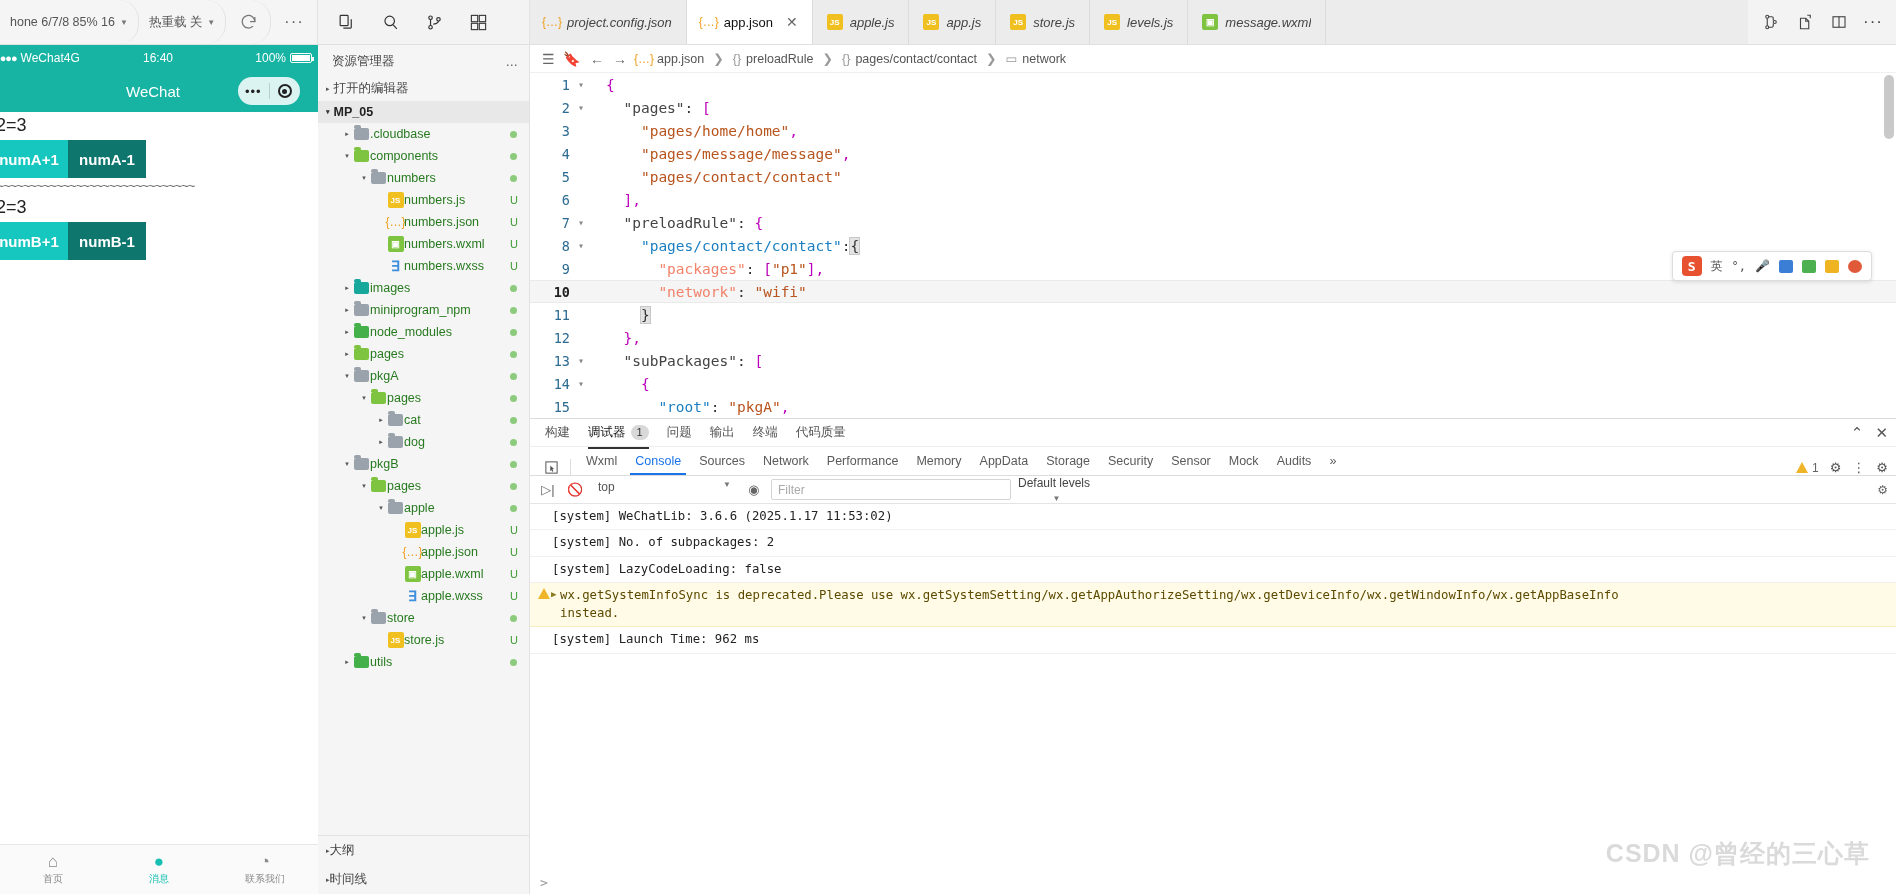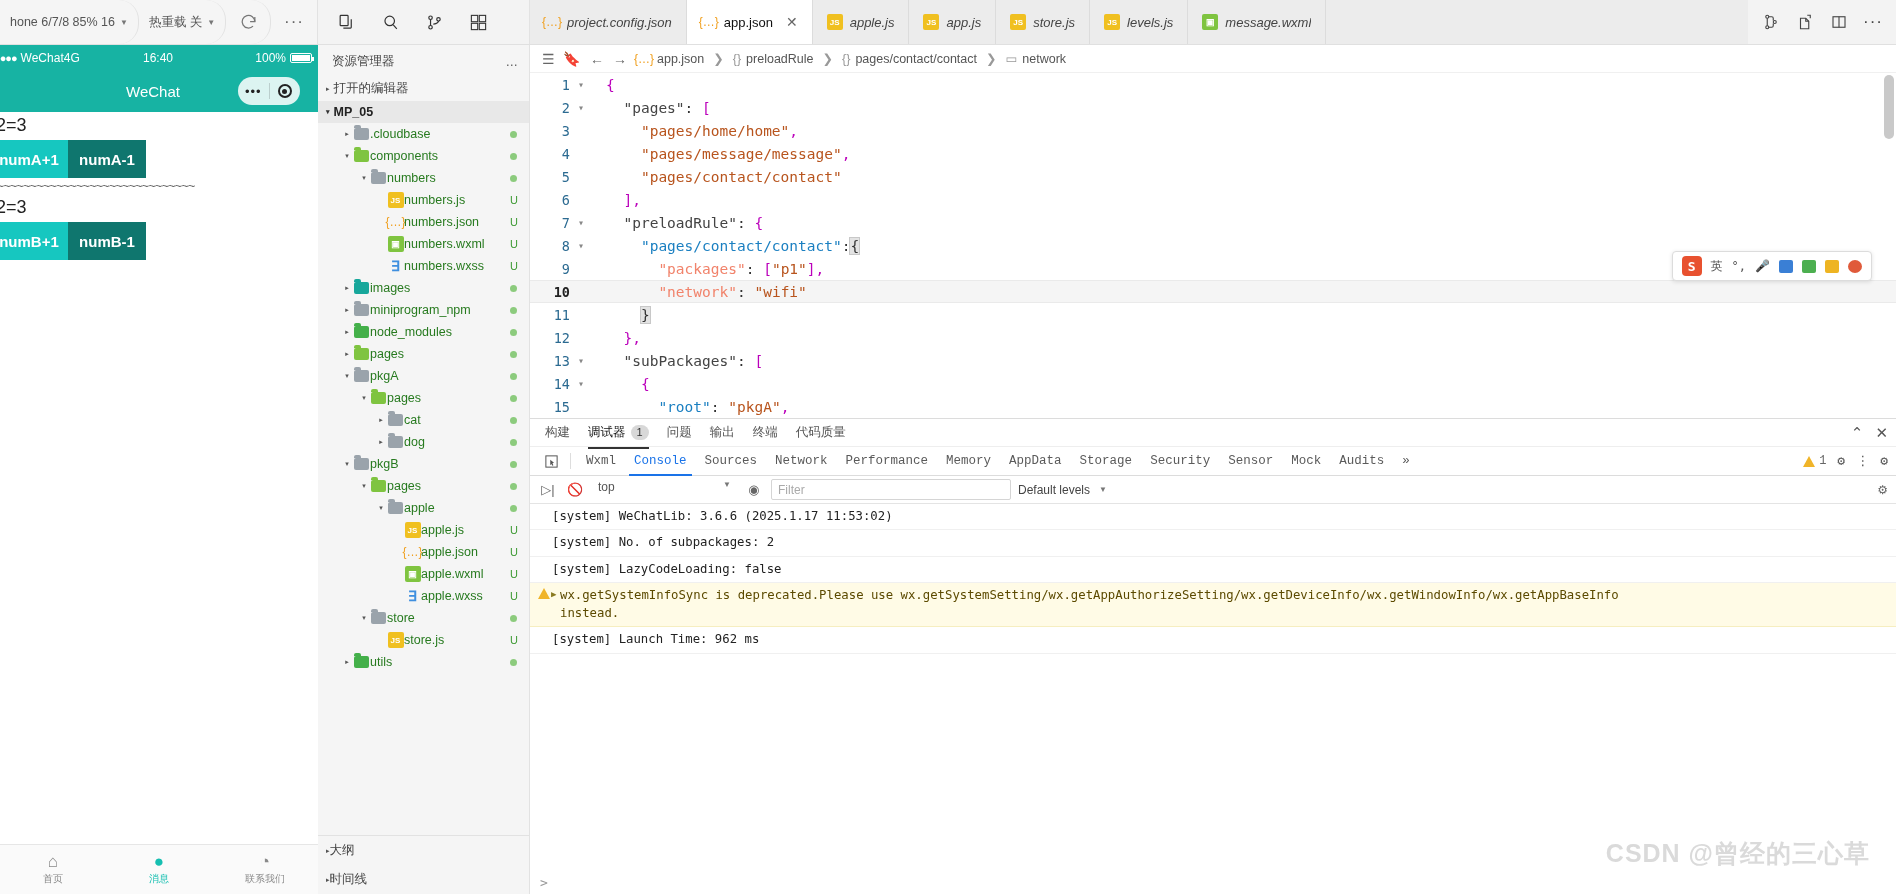--- a/index.html
+++ b/index.html
@@ -142,36 +142,36 @@
   
   .devtools { flex: 1; display: flex; flex-direction: column; border-top: 1px solid #dcdcdc; background: #fff; min-height: 0; }
   .dt-top { height: 28px; display: flex; align-items: center; padding: 0 8px; background: #fff; border-bottom: 1px solid #eee; flex: none; }
   .dt-ztabs { display: flex; align-items: center; gap: 4px; flex: 1; }
   .dt-ztab { padding: 4px 7px; font-size: 12.5px; color: #555; position: relative; display: flex; align-items: center; gap: 5px; }
   .dt-ztab.active { color: #111; }
   .dt-ztab.active::after { content:''; position:absolute; left:7px; right:7px; bottom:-4px; height:2px; background:#333; }
   .dt-count { background: #d8d8d8; color: #333; border-radius: 9px; font-size: 11px; padding: 0px 6px; line-height: 15px; }
   .dt-topright { display: flex; align-items: center; gap: 12px; color: #555; font-size: 15px; }
 
-  .dt-tabs { height: 29px; display: flex; align-items: center; padding: 0 8px; border-bottom: 1px solid #dcdcdc; background: #fff; flex: none; font-family: Liberation Mono, monospace; }
+  .dt-tabs { height: 29px; display: flex; align-items: flex-end; padding: 0 8px; border-bottom: 1px solid #dcdcdc; background: #fff; flex: none; }
   .dt-pick { width: 26px; display: flex; align-items: center; justify-content: center; color: #555; }
   .vdiv { width: 1px; height: 16px; background: #ddd; margin: 0 6px; }
   .dt-tab { padding: 0 9px; height: 29px; display: flex; align-items: center; font-size: 12.5px; color: #5a5a5a; position: relative; white-space: nowrap; }
   .dt-tab.active { color: #1a73e8; }
   .dt-tab.active::after { content:''; position:absolute; left:4px; right:4px; bottom:0; height:2px; background:#1a73e8; }
   .dt-tabs-right { margin-left: auto; display: flex; align-items: center; gap: 11px; color: #555; font-size: 13px; }
   .warn-pill { display: flex; align-items: center; gap: 4px; color: #666; font-size: 12px; }
   .tri-warn { width: 0; height: 0; border-left: 6px solid transparent; border-right: 6px solid transparent; border-bottom: 11px solid #f0b429; }
 
   .console-bar { height: 28px; display: flex; align-items: center; gap: 7px; padding: 0 8px; border-bottom: 1px solid #e4e4e4; background: #fff; flex: none; font-size: 12px; color: #555; }
   .cb-icon { width: 20px; display: flex; align-items: center; justify-content: center; color: #666; font-size: 13px; }
   .ctx-select { display: flex; align-items: flex-start; width: 145px; padding: 0 6px; height: 20px; }
   .ctx-select .lab { flex: 1; }
   .filter-box { width: 240px; height: 21px; border: 1px solid #d5d5d5; border-radius: 2px; padding: 0 6px; display: flex; align-items: center; color: #aaa; background: #fff; }
-  .levels { display: flex; align-items: center; gap: 4px; color: #444; }
+  .levels { display: flex; align-items: center; gap: 4px; color: #444; flex-direction: column; }
   .console-bar-right { margin-left: auto; display: flex; gap: 12px; color: #666; }
 
   .console-log { flex: 1; overflow: hidden; font-family: "DejaVu Sans Mono", monospace; font-size: 12.3px; color: #222; }
   .log-row { padding: 4px 8px 4px 22px; border-bottom: 1px solid #f0f0f0; white-space: pre-wrap; line-height: 1.42; }
   .log-row.warn { background: #fffbe6; border-bottom: 1px solid #f6eec0; color: #5c4a00; position: relative; padding-left: 30px; }
   .log-row.warn .wicon { position: absolute; left: 8px; top: 5px; width: 0; height: 0; border-left: 6px solid transparent; border-right: 6px solid transparent; border-bottom: 11px solid #f0b429; }
   .log-row.warn .tri { position: absolute; left: 21px; top: 5px; font-size: 9px; color: #8a7a20; }
   .prompt { padding: 4px 8px 4px 10px; color: #999; font-family: "DejaVu Sans Mono", monospace; font-size: 13px; }
 
   .watermark { position: absolute; right: 26px; bottom: 24px; font-size: 25px; color: rgba(150,150,150,0.35); font-weight: bold; letter-spacing: 1px; pointer-events: none; }

